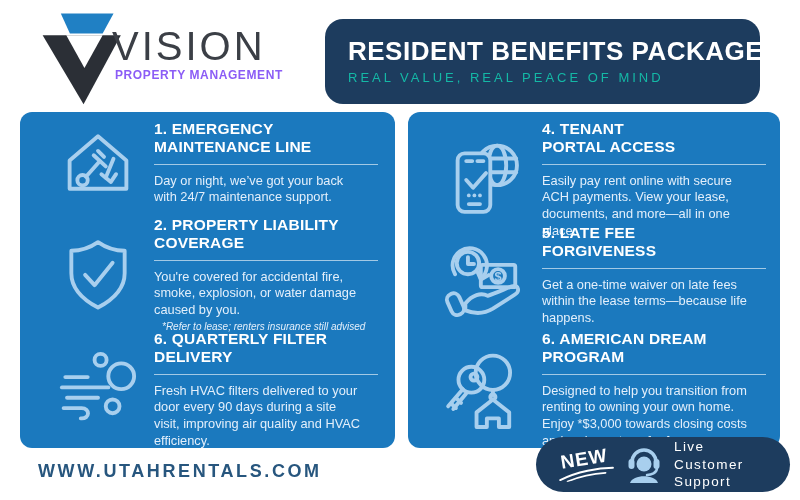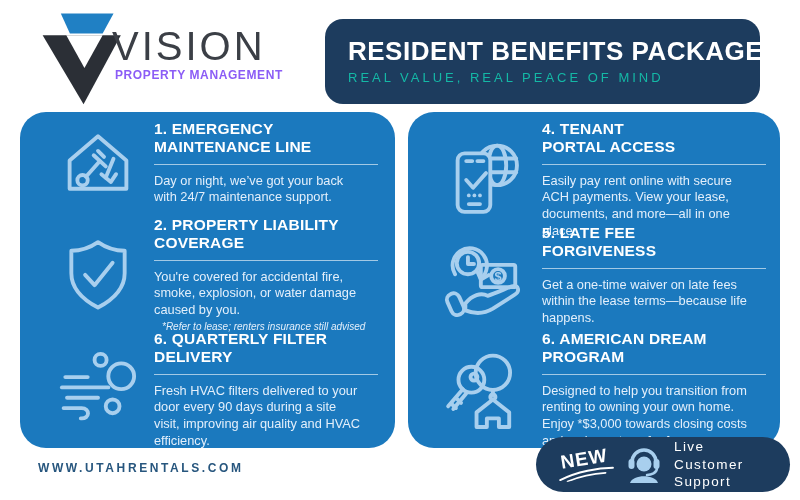--- a/index.html
+++ b/index.html
@@ -9,35 +9,35 @@
   .logo-mark{position:absolute;left:33px;top:8px;width:92px;height:100px;}
   .brand{position:absolute;left:112px;top:24px;font-size:40px;letter-spacing:3px;color:#3b3f46;font-weight:normal;white-space:nowrap;}
   .tagline{position:absolute;left:115px;top:68px;font-size:12px;font-weight:bold;letter-spacing:.6px;color:#8b5cf6;white-space:nowrap;}
 
   .banner{position:absolute;left:325px;top:19px;width:435px;height:85px;background:#1d3c5e;border-radius:18px;
           display:flex;flex-direction:column;justify-content:center;padding-left:23px;box-sizing:border-box;}
   .banner-title{color:#ffffff;font-size:26px;font-weight:bold;letter-spacing:.5px;white-space:nowrap;line-height:1.05;}
   .banner-sub{color:#14b8a6;font-size:13px;letter-spacing:3px;margin-top:5px;white-space:nowrap;}
 
   
-  .panel{position:absolute;top:112px;height:336px;background:#1b79be;border-radius:26px;}
+  .panel{position:absolute;top:112px;height:336px;background:#1b79be;border-radius:12px;}
   .panel-left{left:20px;width:375px;}
   .panel-right{left:408px;width:372px;}
 
   .item{position:absolute;left:0;width:100%;display:flex;align-items:center;box-sizing:border-box;padding-left:22px;}
   .iconbox{width:112px;min-width:112px;display:flex;justify-content:center;align-items:center;}
   .iconbox svg{width:86px;height:86px;}
   .itext{width:224px;}
   .ititle{margin:0;color:#ffffff;font-size:15.5px;font-weight:bold;line-height:1.18;letter-spacing:.2px;white-space:pre-line;}
   .rule{border-top:1.5px solid rgba(255,255,255,.6);margin:7px 0 8px 0;width:100%;}
   .ibody{margin:0;color:#e3effb;font-size:12.8px;line-height:1.32;white-space:pre-line;}
   .ifoot{margin:2px 0 0 8px;color:#e3effb;font-size:10px;font-style:italic;white-space:pre-line;}
 
   
-  .website{position:absolute;left:38px;top:461px;font-size:12px;font-weight:bold;letter-spacing:2.6px;color:#27567e;white-space:nowrap;}
+  .website{position:absolute;left:38px;top:461px;font-size:18px;font-weight:bold;letter-spacing:2.6px;color:#27567e;white-space:nowrap;}
   .badge{position:absolute;left:536px;top:437px;width:254px;height:55px;background:#1d3c5e;border-radius:28px;
          display:flex;align-items:center;padding:0 16px 0 20px;box-sizing:border-box;gap:10px;}
   .new-wrap{transform:rotate(-9deg);display:flex;flex-direction:column;align-items:center;margin-top:-2px;}
   .new-label{color:#ffffff;font-size:19px;font-weight:bold;letter-spacing:1px;line-height:1;}
   .support-label{color:#ffffff;font-size:13.5px;letter-spacing:1.4px;line-height:1.3;white-space:pre-line;}
   .headset{width:40px;height:40px;min-width:40px;}
 
   .icon-stroke{stroke:#a8cfee;fill:none;stroke-width:4.5;stroke-linecap:round;stroke-linejoin:round;}
 </style>
 </head>

